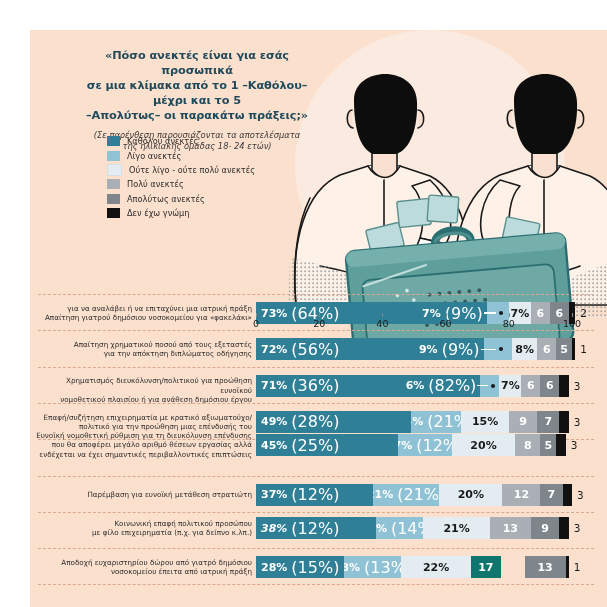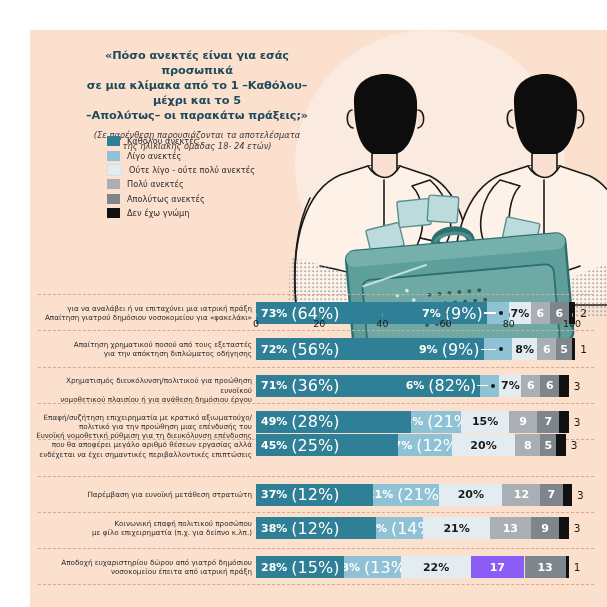--- a/index.html
+++ b/index.html
@@ -399,21 +399,21 @@
           </div>
         </div>
         <div class="rowtop-sep" style="top: 217.8px;"></div>
         <div class="row" style="top: 219px; padding-left: 48px;">
           <div class="rlabel" style="top: 5.9px;">
             <div>Κοινωνική επαφή πολιτικού προσώπου</div>
             <div>με φίλο επιχειρηματία (π.χ. για δείπνο κ.λπ.)</div>
           </div>
           <div class="bars">
             <div class="seg" style="left: 0px; width: 120.08px; background: rgb(47, 127, 150); justify-content: flex-start; padding-left: 5px;">
-              <span class="seglabel" style="color: rgb(255, 255, 255);">38%</span>
+              <span class="seglabel" style="color: rgb(255, 255, 255); font-style: italic;">38%</span>
               <span class="paren" style="color: rgb(255, 255, 255); margin-left: 4px;">(12%)</span>
             </div>
             <div class="seg" style="left: 120.08px; width: 47.4px; background: rgb(143, 194, 212);">
               <span class="seglabel" style="color: rgb(255, 255, 255);">15%</span>
               <span class="paren" style="color: rgb(255, 255, 255); margin-left: 4px;">(14%)</span>
             </div>
             <div class="seg" style="left: 167.48px; width: 66.36px; background: rgb(227, 237, 241);">
               <span class="seglabel" style="color: rgb(26, 26, 26);">21%</span>
             </div>
             <div class="seg" style="left: 233.84px; width: 41.08px; background: rgb(169, 175, 180);">
@@ -437,21 +437,21 @@
               <span class="seglabel" style="color: rgb(255, 255, 255);">28%</span>
               <span class="paren" style="color: rgb(255, 255, 255); margin-left: 4px;">(15%)</span>
             </div>
             <div class="seg" style="left: 88.48px; width: 56.88px; background: rgb(143, 194, 212);">
               <span class="seglabel" style="color: rgb(255, 255, 255);">18%</span>
               <span class="paren" style="color: rgb(255, 255, 255); margin-left: 4px;">(13%)</span>
             </div>
             <div class="seg" style="left: 145.36px; width: 69.52px; background: rgb(227, 237, 241);">
               <span class="seglabel" style="color: rgb(26, 26, 26);">22%</span>
             </div>
-            <div class="seg" style="left: 214.88px; width: 53px; background: #8b5cf6;">
+            <div class="seg" style="left: 214.88px; width: 30px; background: #0f766e;">
               <span class="seglabel" style="color: rgb(255, 255, 255);">17</span>
             </div>
             <div class="seg" style="left: 268.6px; width: 41.08px; background: rgb(126, 134, 140);">
               <span class="seglabel" style="color: rgb(255, 255, 255);">13</span>
             </div>
             <div class="seg" style="left: 309.68px; width: 3.16px; background: rgb(17, 17, 17);"></div>
             <div class="outval" style="left: 317.84px;">1</div>
           </div>
         </div>
         <div class="rowtop-sep" style="top: 290.4px;"></div>

